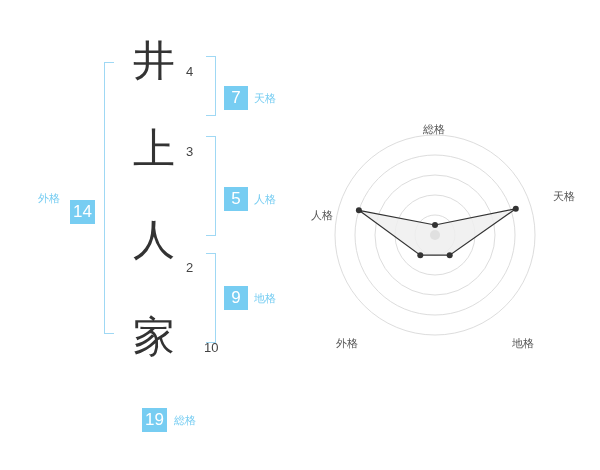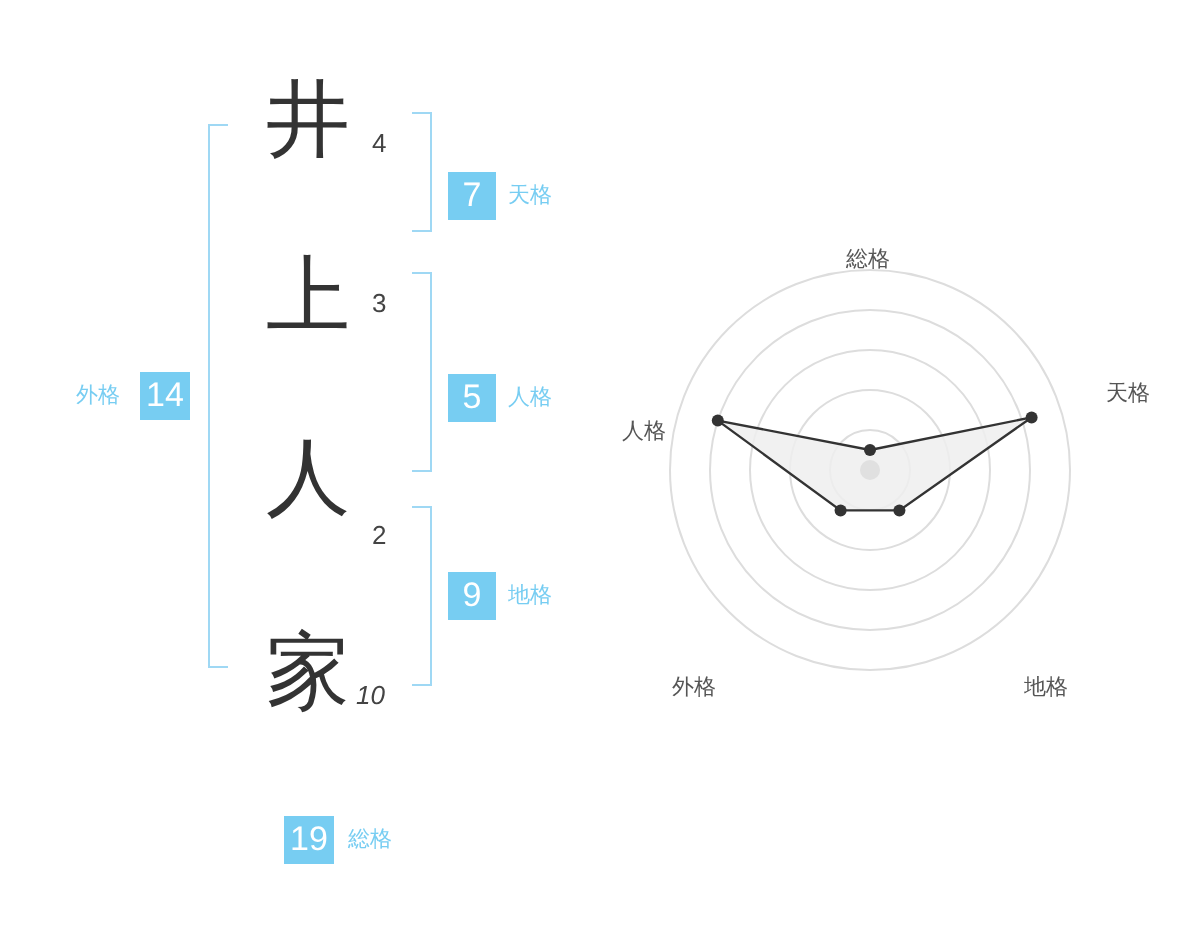--- a/index.html
+++ b/index.html
@@ -86,38 +86,38 @@
   <div class="kanji" style="left:128px; top:40px;">井</div>
   <div class="stroke-num" style="left:186px; top:64px;">4</div>
 
   <div class="kanji" style="left:128px; top:128px;">上</div>
   <div class="stroke-num" style="left:186px; top:144px;">3</div>
 
   <div class="kanji" style="left:128px; top:219px;">人</div>
   <div class="stroke-num" style="left:186px; top:260px;">2</div>
 
   <div class="kanji" style="left:128px; top:316px;">家</div>
-  <div class="stroke-num" style="left:178px; top:340px;font-style:italic;">10</div>
+  <div class="stroke-num" style="left:204px; top:340px;">10</div>
 
   <div class="bracket" style="left:206px; top:56px; width:10px; height:60px;"></div>
   <div class="bracket" style="left:206px; top:136px; width:10px; height:100px;"></div>
   <div class="bracket" style="left:206px; top:253px; width:10px; height:90px;"></div>
 
   <div class="bracket-left" style="left:104px; top:62px; width:10px; height:272px;"></div>
 
   <div class="badge" style="left:224px; top:86px;">7</div>
   <div class="badge-label" style="left:254px; top:86px;">天格</div>
 
   <div class="badge" style="left:224px; top:187px;">5</div>
   <div class="badge-label" style="left:254px; top:187px;">人格</div>
 
   <div class="badge" style="left:224px; top:286px;">9</div>
   <div class="badge-label" style="left:254px; top:286px;">地格</div>
 
-  <div class="badge" style="left:70px; top:186px;">14</div>
+  <div class="badge" style="left:70px; top:200px;">14</div>
   <div class="badge-label" style="left:38px; top:186px;">外格</div>
 
   <div class="badge" style="left:142px; top:408px;">19</div>
   <div class="badge-label" style="left:174px; top:408px;">総格</div>
 
   <svg id="radar-svg" width="250" height="250" viewBox="0 0 250 250">
     <g>
       <circle cx="125" cy="125" r="100" fill="none" stroke="#dddddd" stroke-width="1"></circle>
       <circle cx="125" cy="125" r="80" fill="none" stroke="#dddddd" stroke-width="1"></circle>
       <circle cx="125" cy="125" r="60" fill="none" stroke="#dddddd" stroke-width="1"></circle>

